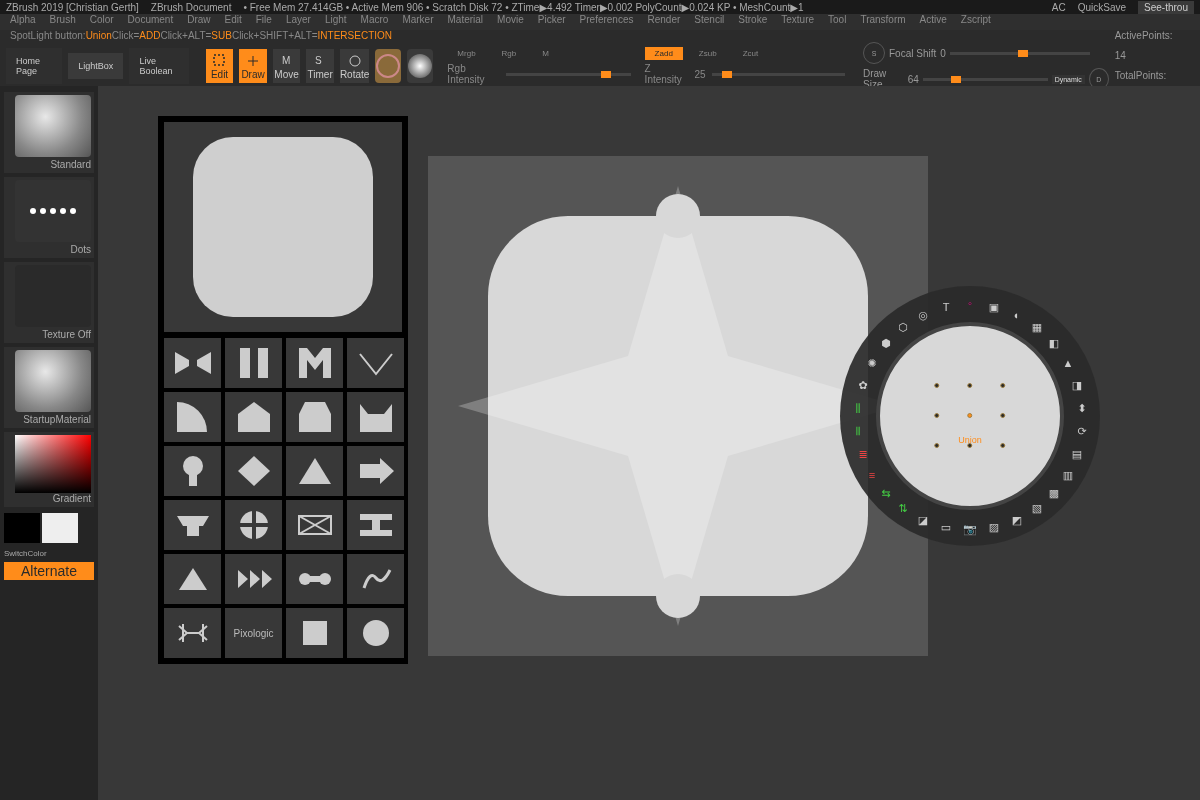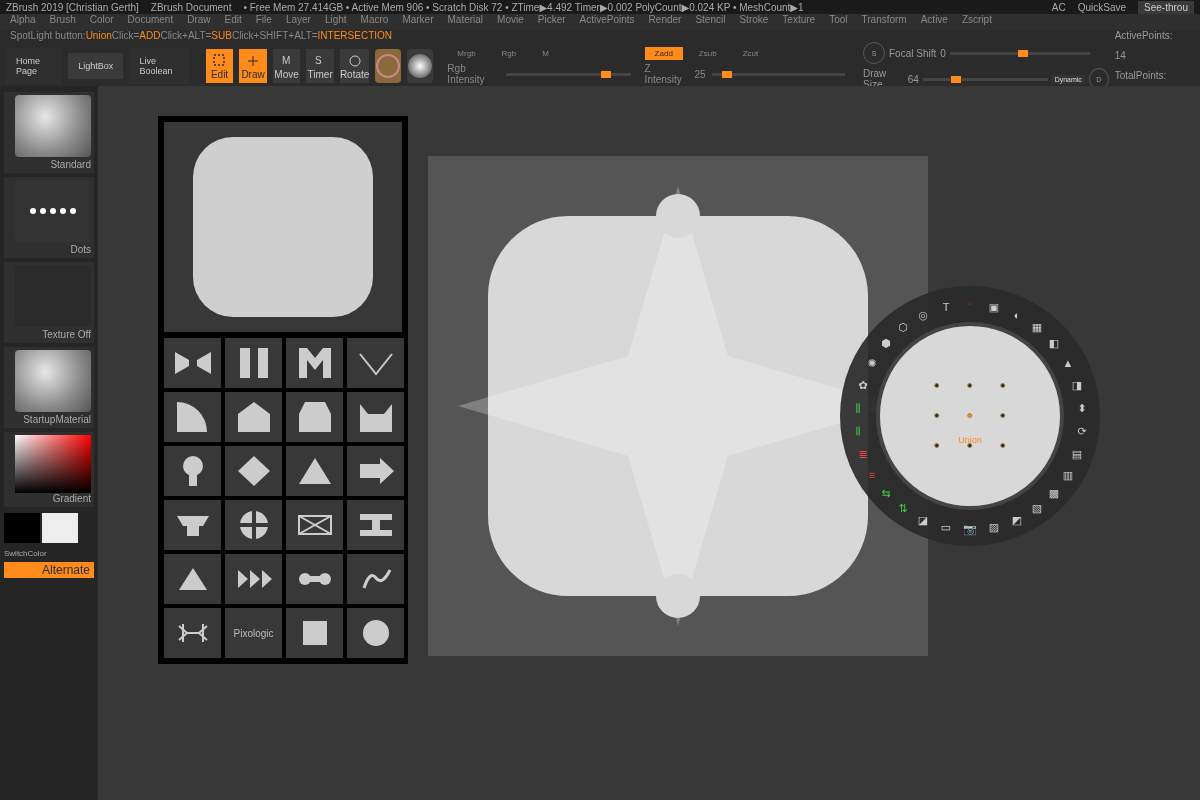--- a/index.html
+++ b/index.html
@@ -35,21 +35,21 @@
 .palette{width:98px;background:#252525;padding:6px 4px;display:flex;flex-direction:column;gap:4px}
 .pal-card{background:#2f2f2f;padding:3px;display:flex;flex-direction:column;align-items:flex-end;font-size:8px;color:#aaa}
 .pal-thumb{width:76px;height:62px;background:radial-gradient(circle at 40% 35%,#e8e8e8,#888 60%,#555);border-radius:4px;margin-bottom:2px}
 .pal-thumb.dots{background:#333;display:flex;align-items:center;justify-content:center}
 .pal-thumb.alpha{background:radial-gradient(circle,#222 30%,#fff 45%,#222 70%)}
 .pal-thumb.empty{background:#2a2a2a}
 .colorpick{width:76px;height:58px;background:linear-gradient(to right,#fff,#f00);position:relative}
 .colorpick::before{content:'';position:absolute;inset:0;background:linear-gradient(to bottom,transparent,#000)}
 .swatches{display:flex;gap:2px;margin-top:2px}
 .swatch{width:36px;height:30px}
-.alt-btn{background:#ff8c1a;color:#2b2b2b;padding:1px 4px;font-size:12px;text-align:right}
+.alt-btn{background:#ff8c1a;color:#2b2b2b;padding:1px 4px;font-size:14px;text-align:center}
 .canvas{flex:1;background:#383838;position:relative}
 .panel-left{position:absolute;left:60px;top:30px;width:250px;background:#000000;padding:6px}
 .preview{width:238px;height:210px;background:#383838;display:flex;align-items:center;justify-content:center;margin-bottom:6px}
 .preview .shape{width:180px;height:180px;background:#cfcfcf;border-radius:40px}
 .shape-grid{display:grid;grid-template-columns:repeat(4,57px);gap:4px}
 .shape-cell{width:57px;height:50px;background:#383838;display:flex;align-items:center;justify-content:center;cursor:pointer}
 .shape-cell svg{width:40px;height:38px}
 .pixo{color:#bbb;font-size:10px}
 .viewport{position:absolute;left:330px;top:70px;width:500px;height:500px;border:1px solid #555;background:#555;display:flex;align-items:center;justify-content:center}
 .vp-shape{width:380px;height:380px;background:#d8d8d8;border-radius:80px;position:relative}
@@ -88,21 +88,21 @@
   <span>Draw</span>
   <span>Edit</span>
   <span>File</span>
   <span>Layer</span>
   <span>Light</span>
   <span>Macro</span>
   <span>Marker</span>
   <span>Material</span>
   <span>Movie</span>
   <span>Picker</span>
-  <span>ActivePoints</span>
+  <span>Preferences</span>
   <span>Render</span>
   <span>Stencil</span>
   <span>Stroke</span>
   <span>Texture</span>
   <span>Tool</span>
   <span>Transform</span>
   <span>Active</span>
   <span>Zscript</span>
 </div>
 

